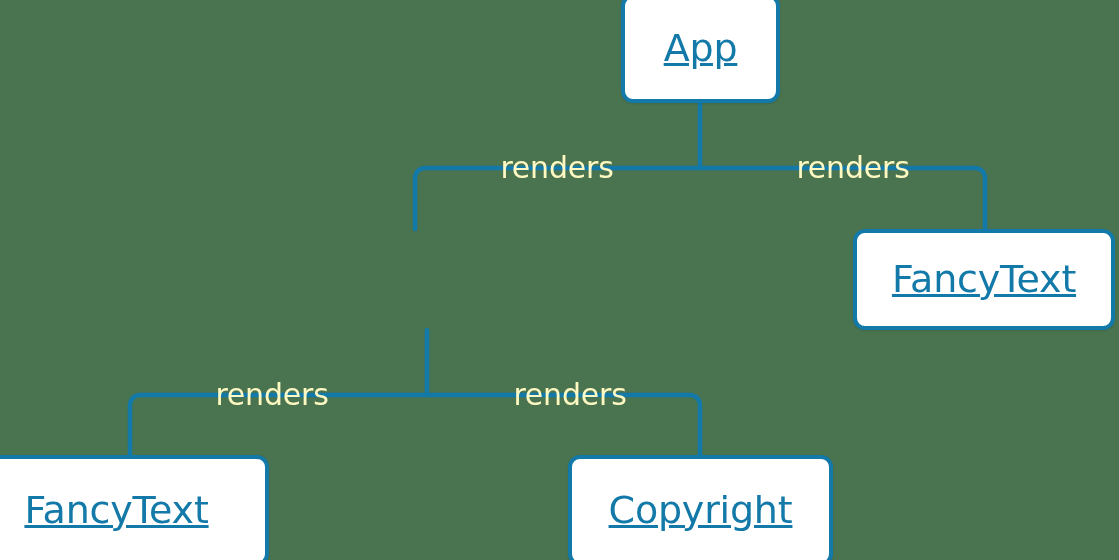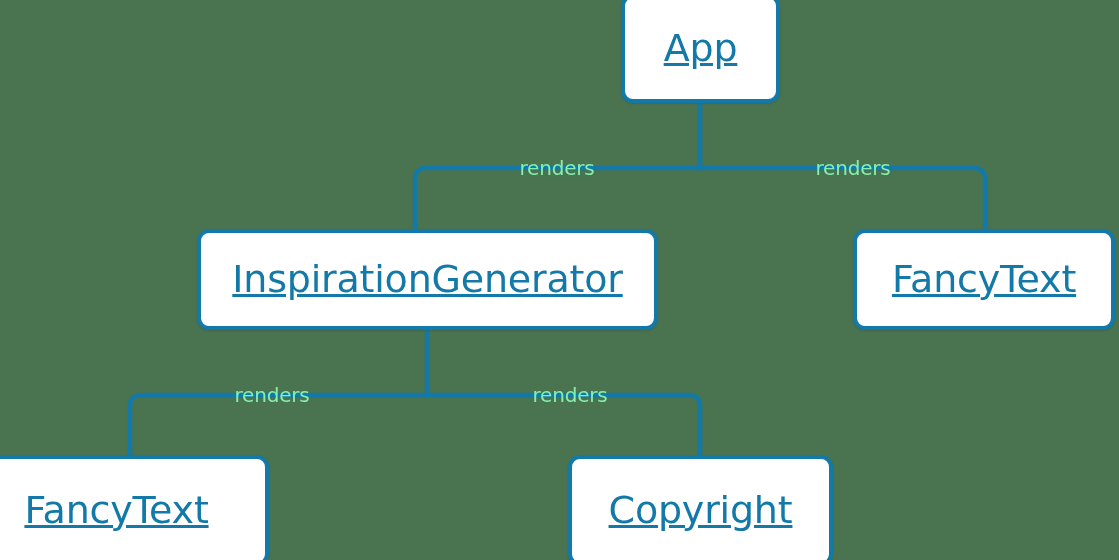--- a/index.html
+++ b/index.html
@@ -46,23 +46,23 @@
     white-space: nowrap;
     box-shadow: 0 1px 2px rgba(0,0,0,0.10);
   }
   .node-label {
     display: block;
     transform: translateY(-1px);
     text-decoration: underline;
   }
   .edge-label {
     position: absolute;
-    color: #86efac;
+    color: #fef9c3;
     font-family: "DejaVu Sans", sans-serif;
-    font-size: 20px;
+    font-size: 30px;
     font-weight: 400;
     line-height: 1;
     white-space: nowrap;
     letter-spacing: -0.2px;
     transform: translate(-50%, -50%);
   }
 
   
   #node-app            { left: 621px; top: -6px;  width: 159px; height: 109px; }
   #node-inspiration    { left: 197px; top: 229px; width: 461px; height: 101px; }
@@ -94,23 +94,20 @@
 
   <div class="edge-label" style="left:557px; top:168px;">renders</div>
   <div class="edge-label" style="left:853px; top:168px;">renders</div>
   <div class="edge-label" style="left:272px; top:395px;">renders</div>
   <div class="edge-label" style="left:570px; top:395px;">renders</div>
 
   <div class="node" id="node-app">
     <span class="node-label">App</span>
   </div>
 
-  <div class="node" id="node-inspiration">
-    <span class="node-label">InspirationGenerator</span>
-  </div>
 
   <div class="node" id="node-fancytext-right">
     <span class="node-label">FancyText</span>
   </div>
 
   <div class="node" id="node-fancytext-left">
     <span class="node-label">FancyText</span>
   </div>
 
   <div class="node" id="node-copyright">

